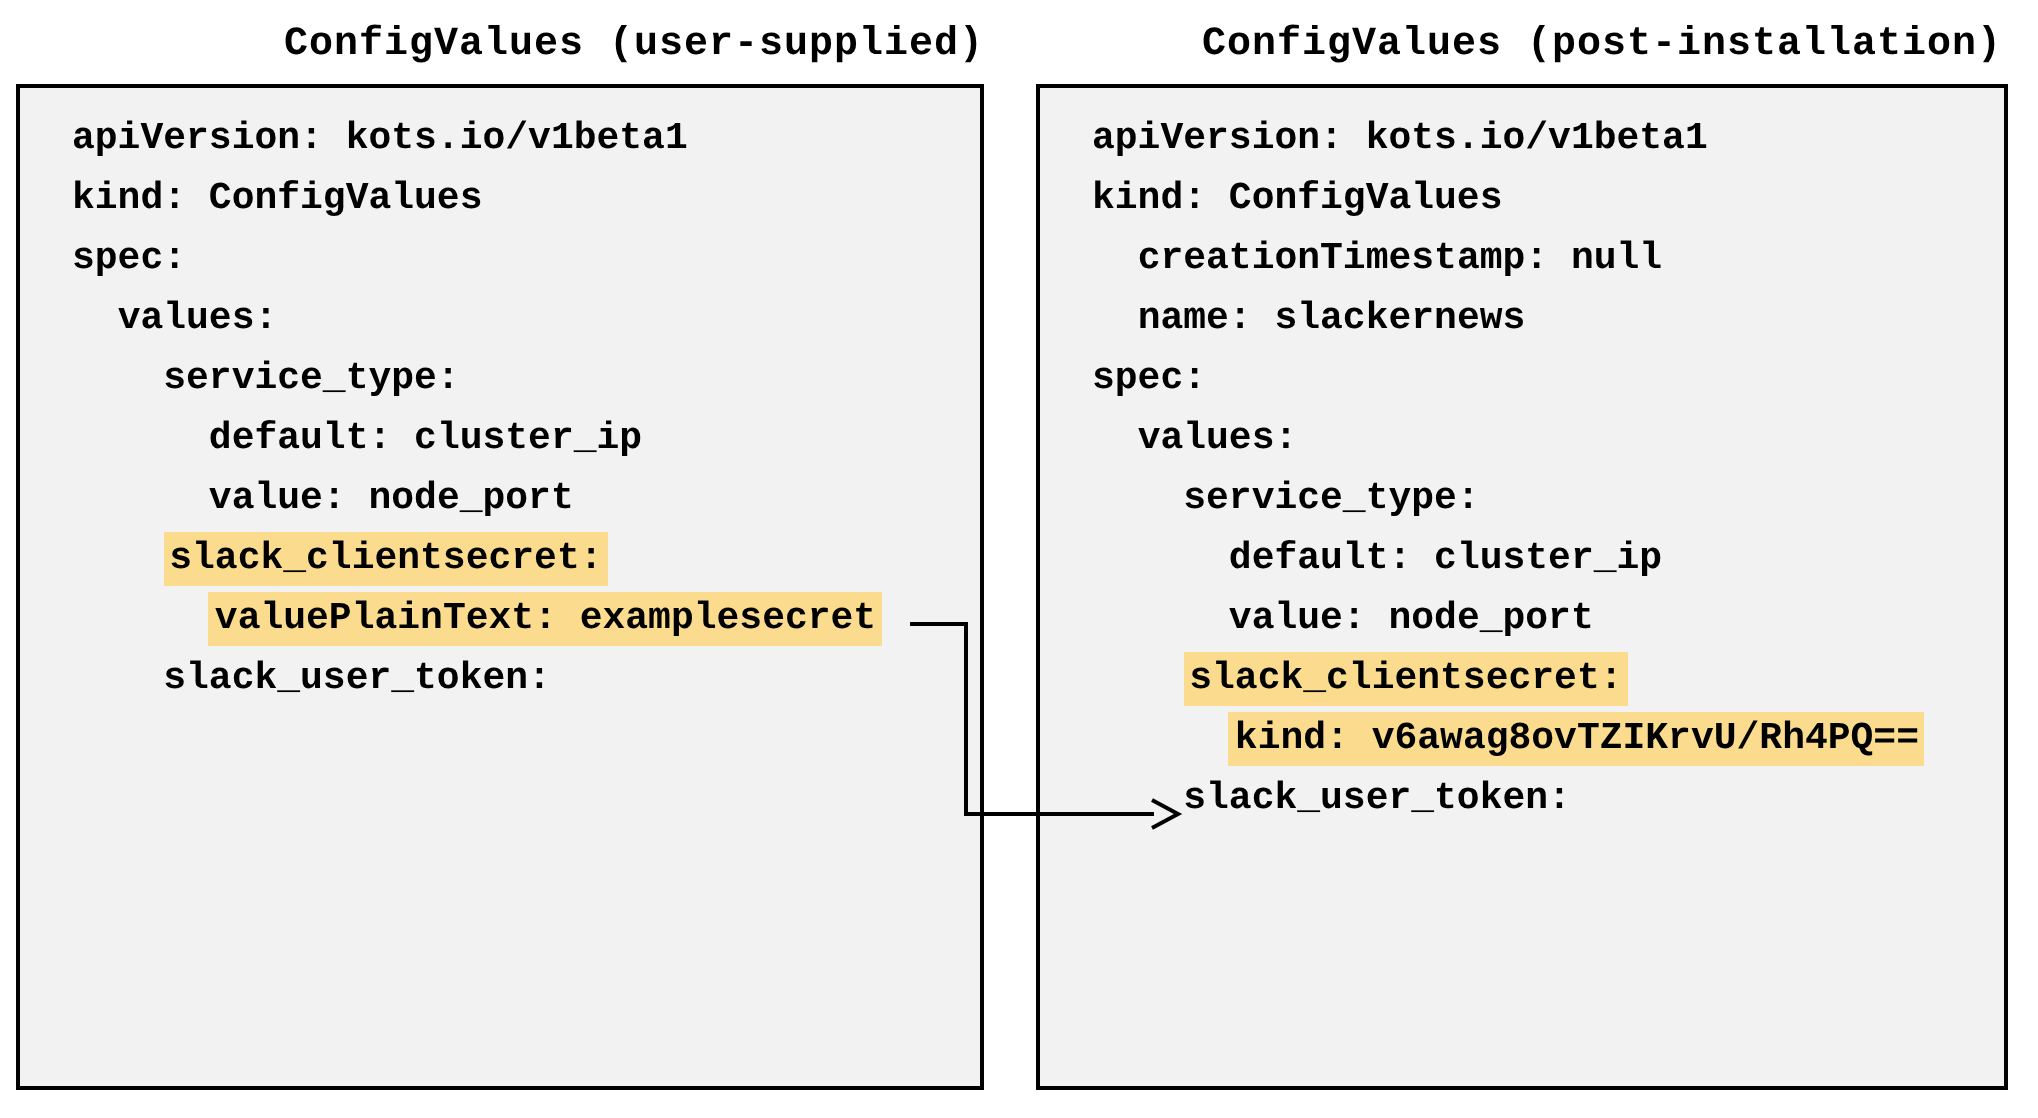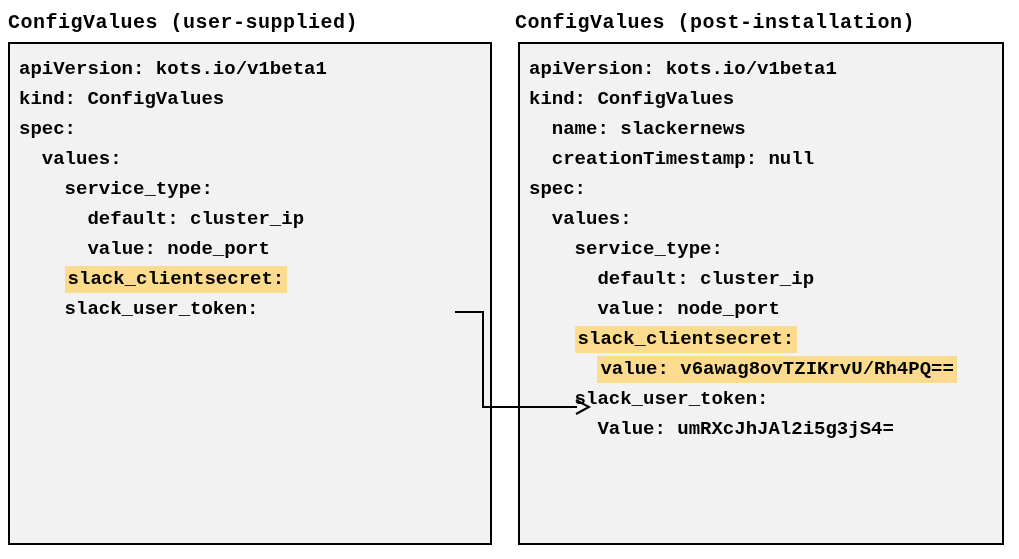--- a/index.html
+++ b/index.html
@@ -13,21 +13,21 @@
     height: 559px;
     background: #ffffff;
     font-family: "Liberation Mono", monospace;
     overflow: hidden;
   }
   .panel-title {
     position: absolute;
     top: 8px;
     height: 30px;
     line-height: 30px;
-    text-align: left;
+    text-align: right;
     font-weight: bold;
     font-size: 20px;
     letter-spacing: 0.5px;
     color: var(--text, #000);
     white-space: pre;
   }
   #left-title  { left: 8px;   width: 484px; }
   #right-title { left: 515px; width: 486px; }
   .panel {
     position: absolute;
@@ -39,21 +39,21 @@
     padding-top: 10px;
   }
   #left-panel  { left: 8px;   width: 484px; }
   #right-panel { left: 518px; width: 486px; }
   .code-line {
     white-space: pre;
     height: 30px;
     line-height: 30px;
     font-size: 19px;
     font-weight: bold;
-    padding-left: 9px;
+    padding-left: 26px;
     color: var(--text, #000);
   }
   .hl {
     background: var(--highlight, #fbdc8e);
     padding: 2px 3px 3px 3px;
   }
   #arrow-overlay {
     position: absolute;
     left: 0;
     top: 0;
@@ -78,37 +78,37 @@
 
   <div class="panel" id="left-panel">
       <div class="code-line"><span></span><span>apiVersion: kots.io/v1beta1</span></div>
       <div class="code-line"><span></span><span>kind: ConfigValues</span></div>
       <div class="code-line"><span></span><span>spec:</span></div>
       <div class="code-line"><span>  </span><span>values:</span></div>
       <div class="code-line"><span>    </span><span>service_type:</span></div>
       <div class="code-line"><span>      </span><span>default: cluster_ip</span></div>
       <div class="code-line"><span>      </span><span>value: node_port</span></div>
       <div class="code-line"><span>    </span><span class="hl">slack_clientsecret:</span></div>
+      <div class="code-line"><span>      </span><span class="hl">valuePlainText: examplesecret</span></div>
       <div class="code-line"><span>    </span><span>slack_user_token:</span></div>
     </div>
 
   <div class="panel" id="right-panel">
       <div class="code-line"><span></span><span>apiVersion: kots.io/v1beta1</span></div>
       <div class="code-line"><span></span><span>kind: ConfigValues</span></div>
+      <div class="code-line"><span>  </span><span>creationTimestamp: null</span></div>
       <div class="code-line"><span>  </span><span>name: slackernews</span></div>
-      <div class="code-line"><span>  </span><span>creationTimestamp: null</span></div>
       <div class="code-line"><span></span><span>spec:</span></div>
       <div class="code-line"><span>  </span><span>values:</span></div>
       <div class="code-line"><span>    </span><span>service_type:</span></div>
       <div class="code-line"><span>      </span><span>default: cluster_ip</span></div>
       <div class="code-line"><span>      </span><span>value: node_port</span></div>
       <div class="code-line"><span>    </span><span class="hl">slack_clientsecret:</span></div>
-      <div class="code-line"><span>      </span><span class="hl">value: v6awag8ovTZIKrvU/Rh4PQ==</span></div>
+      <div class="code-line"><span>      </span><span class="hl">kind: v6awag8ovTZIKrvU/Rh4PQ==</span></div>
       <div class="code-line"><span>    </span><span>slack_user_token:</span></div>
-      <div class="code-line"><span>      </span><span>Value: umRXcJhJAl2i5g3jS4=</span></div>
     </div>
 
   <svg id="arrow-overlay" viewBox="0 0 1019 559" aria-hidden="true">
     <path d="M 455 312 L 483 312 L 483 407 L 577 407"></path>
     <polyline points="576,400 589,407 576,414"></polyline>
   </svg>
 
 </div>
 
 </body></html>

